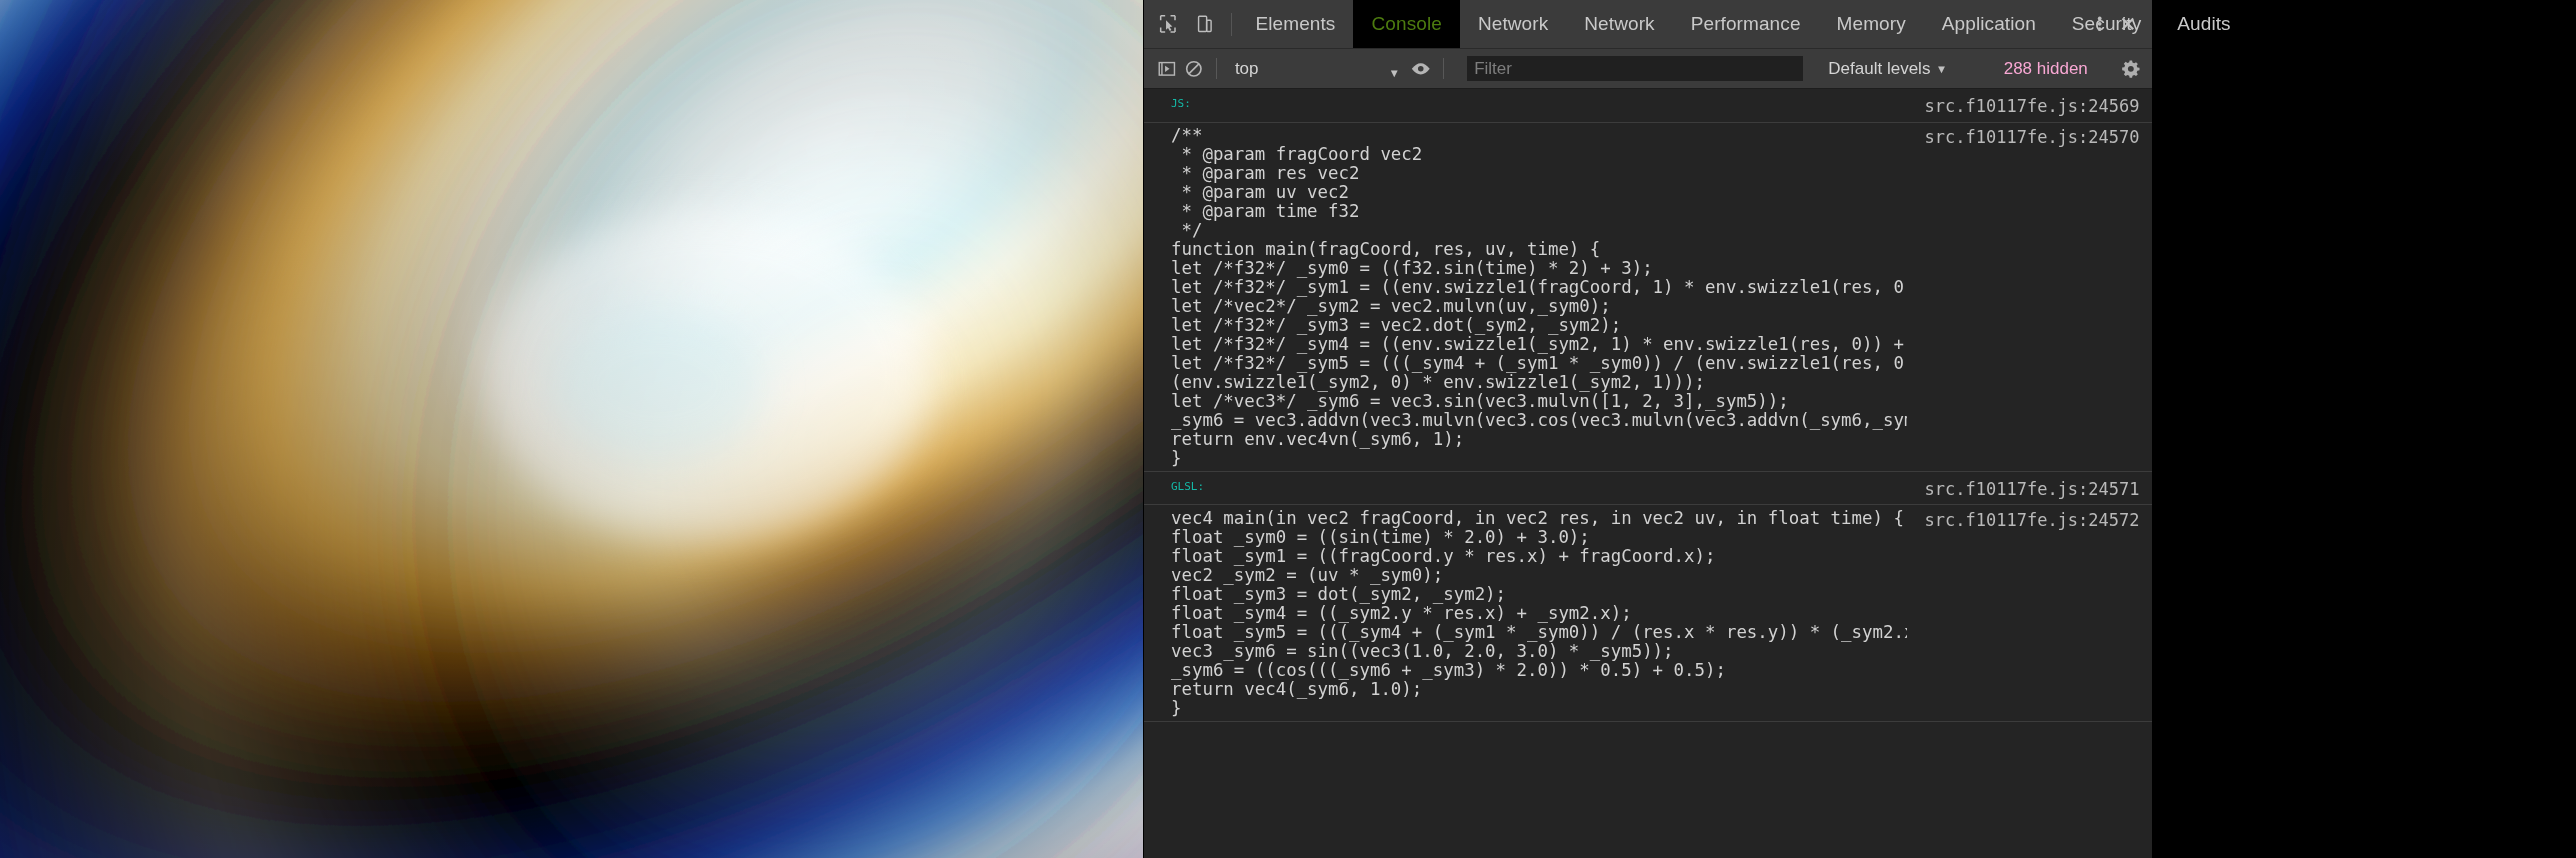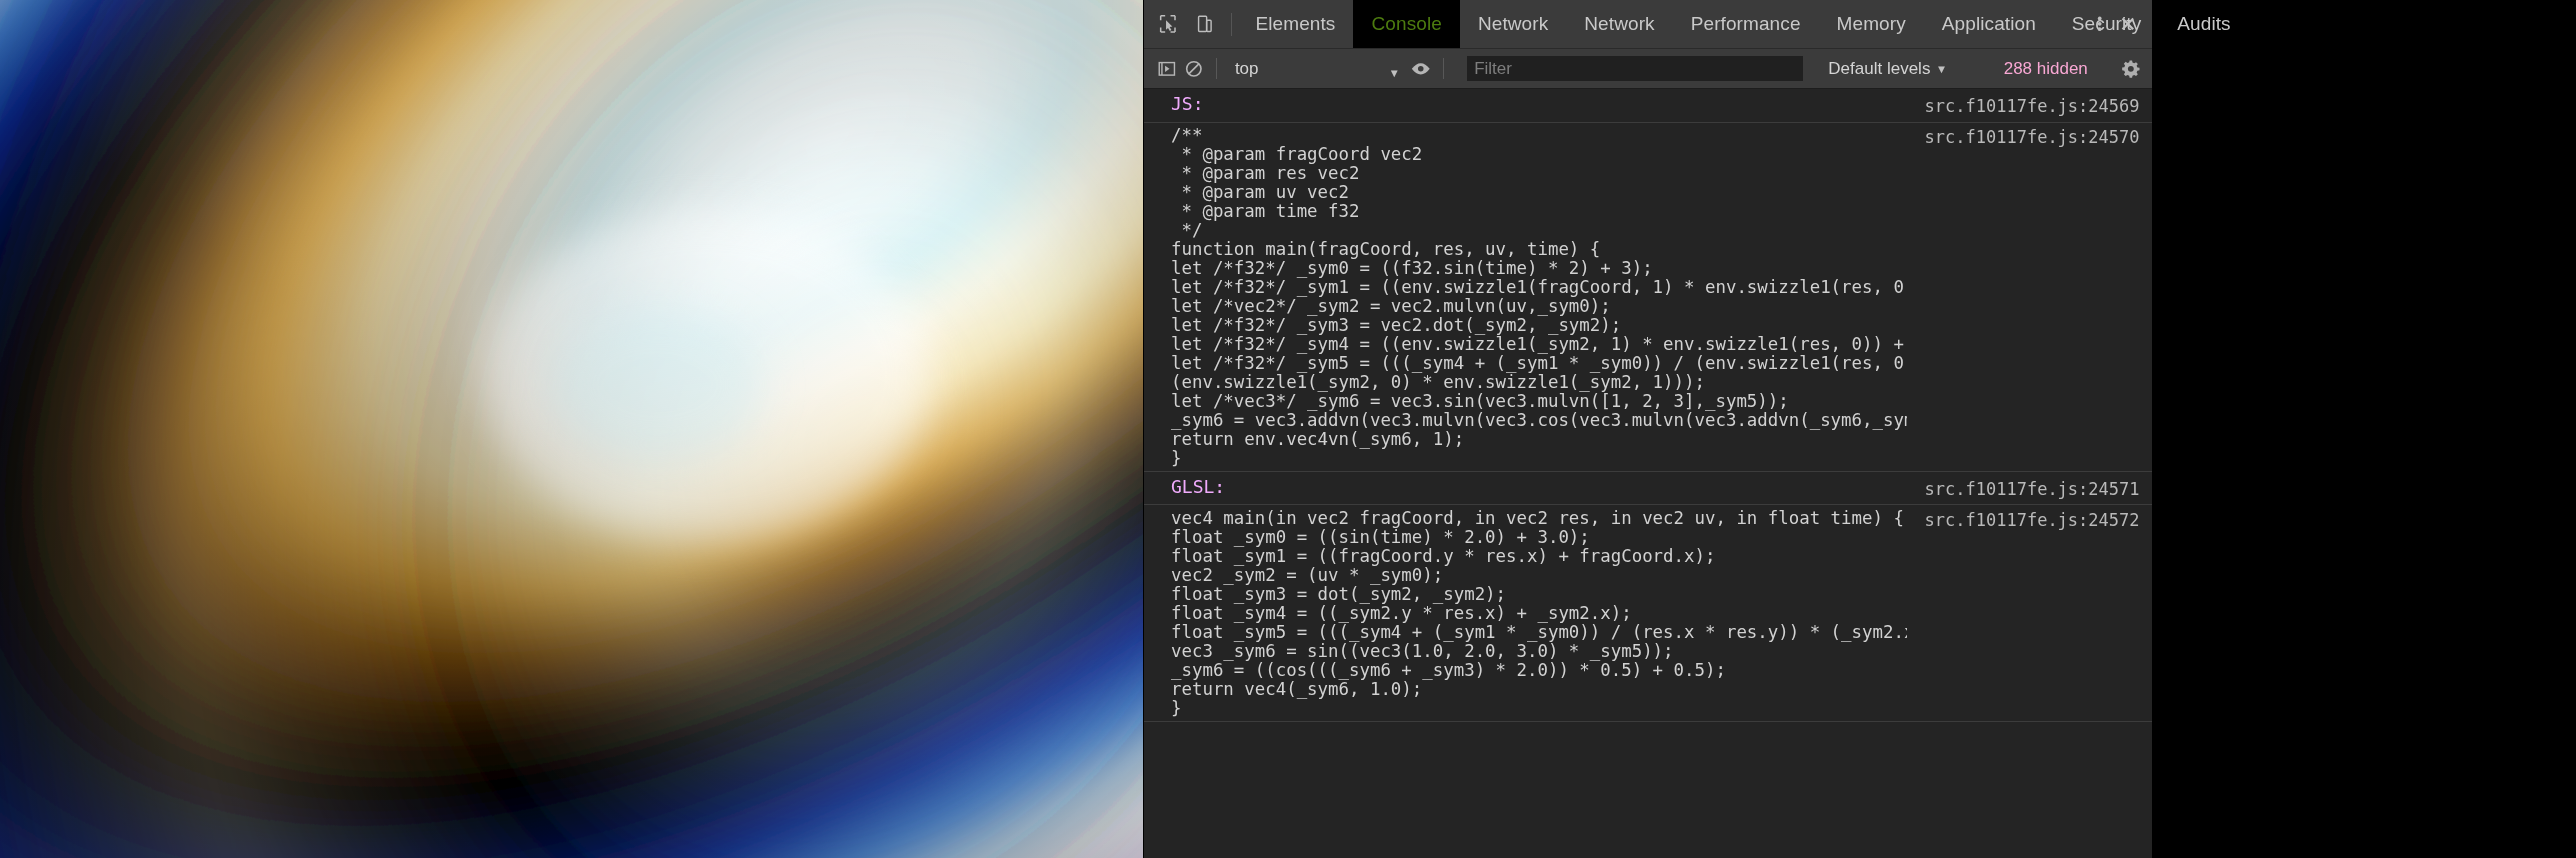--- a/index.html
+++ b/index.html
@@ -199,23 +199,23 @@
     font-family: "DejaVu Sans Mono", "Liberation Mono", monospace;
     font-size: 17.4px;
     line-height: 19px;
     white-space: pre;
     flex: 1 1 auto;
     min-width: 0;
     overflow: hidden;
     padding-top: 0.9px;
   }
   .msg-label {
-    color: #f0abfc;
+    color: #14b8a6;
     font-family: "DejaVu Sans Mono", "Liberation Mono", monospace;
-    font-size: 18px;
+    font-size: 11px;
     line-height: 19px;
     white-space: pre;
   }
   .src-link {
     color: #b9b9b9;
     font-family: "DejaVu Sans Mono", "Liberation Mono", monospace;
     font-size: 17px;
     white-space: nowrap;
     cursor: pointer;
     flex: 0 0 auto;

